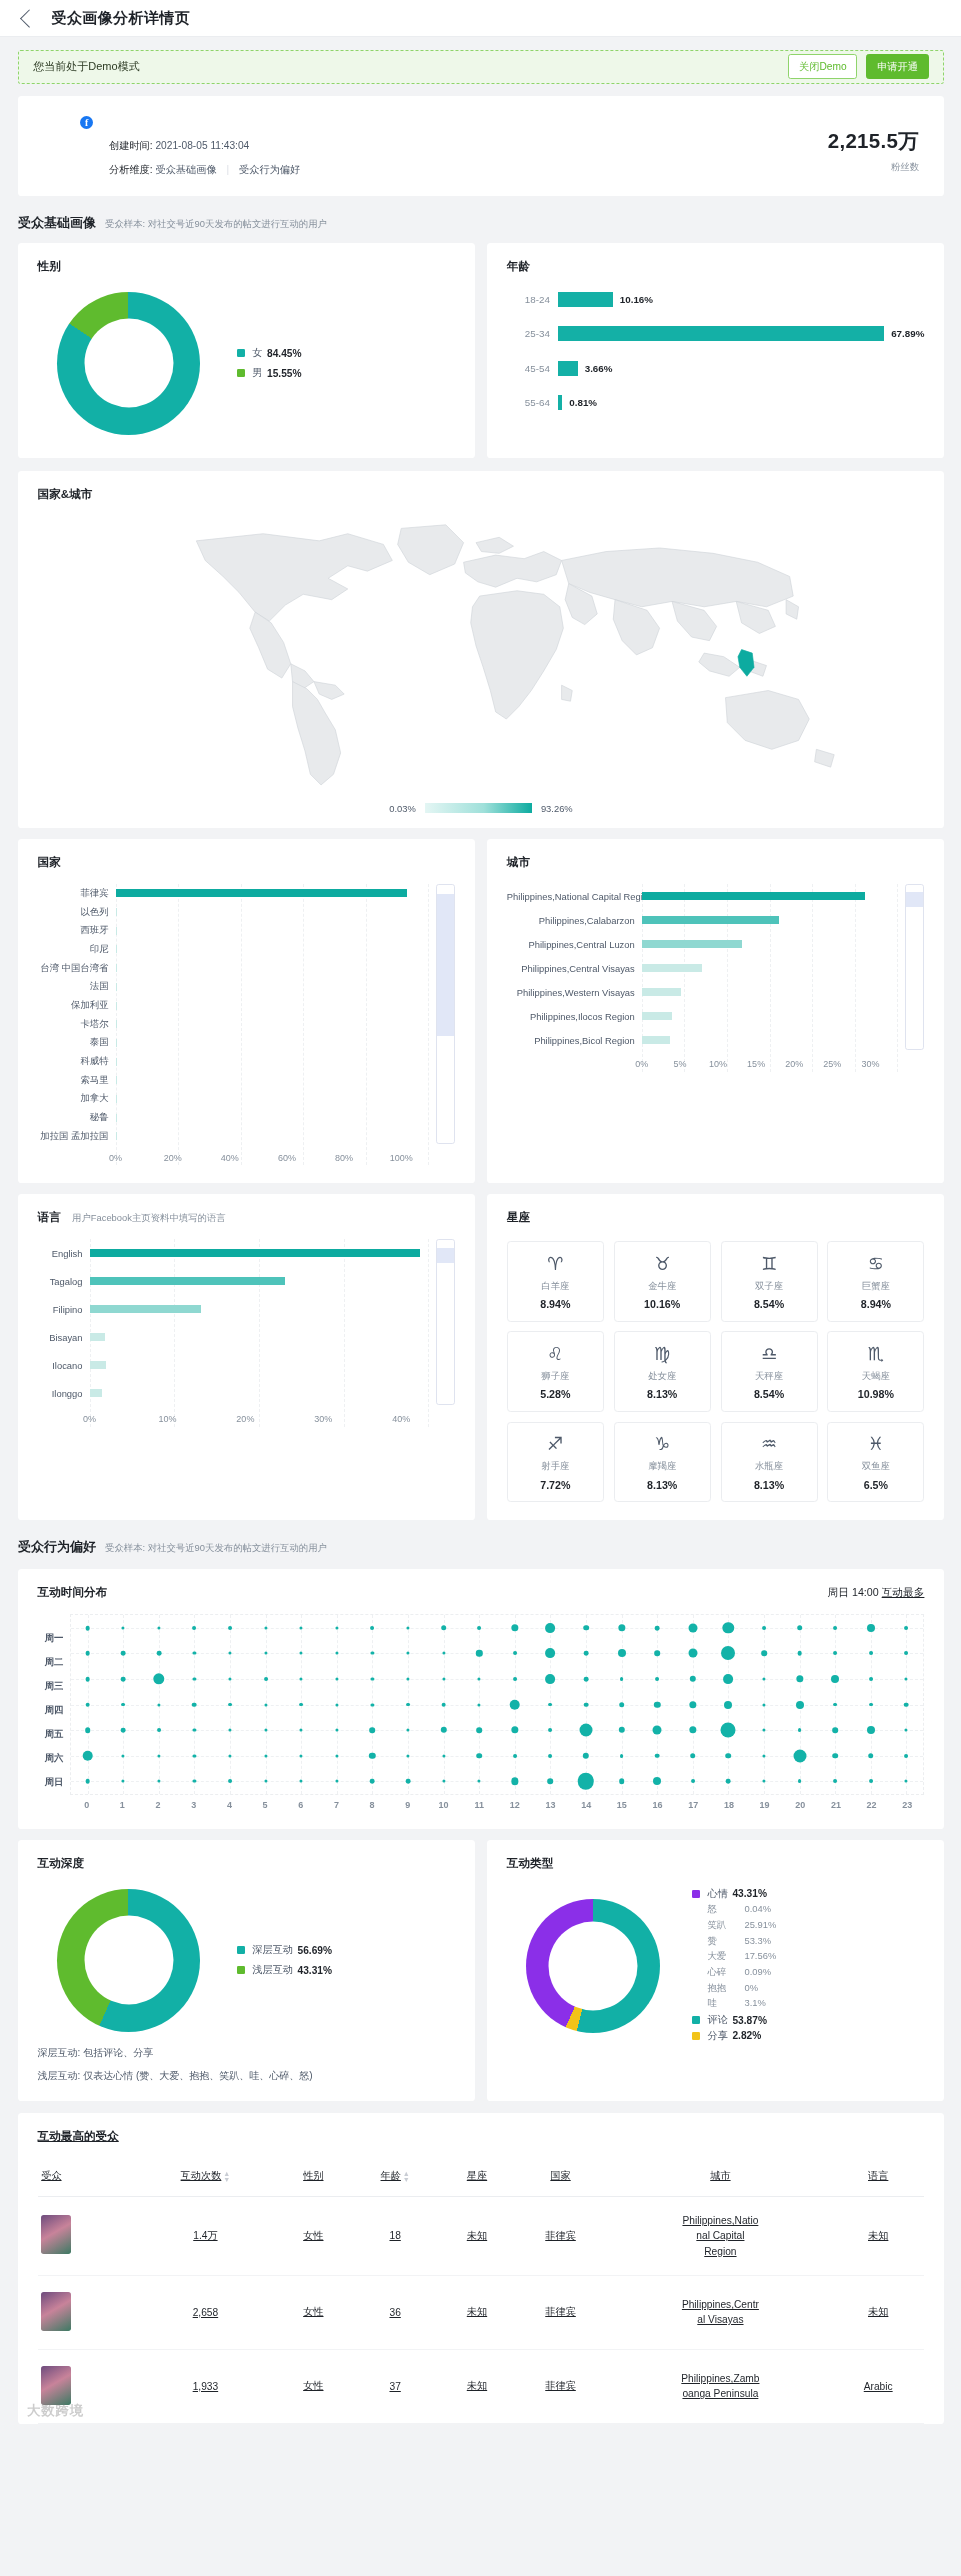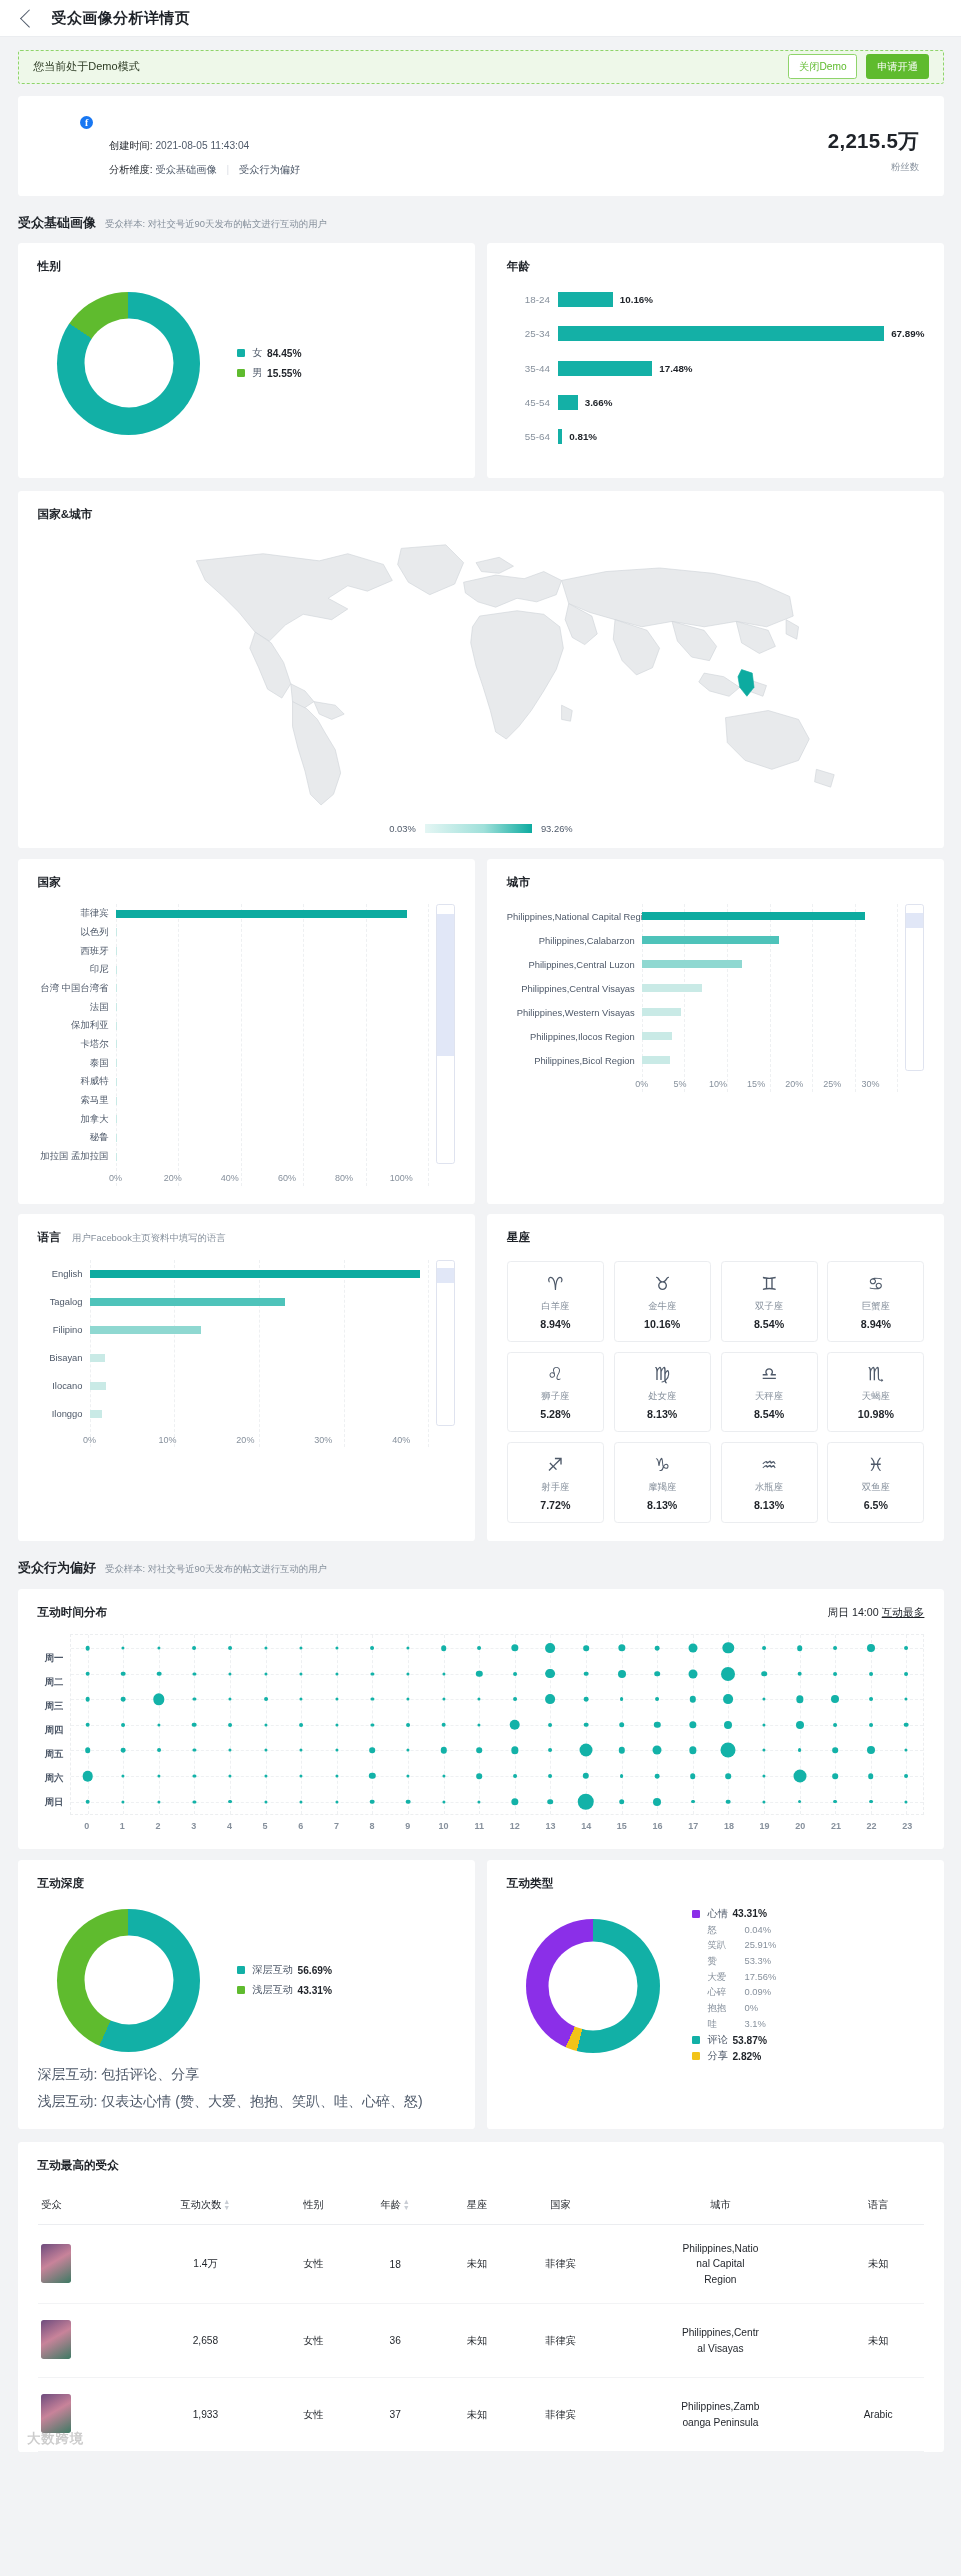--- a/index.html
+++ b/index.html
@@ -195,30 +195,30 @@
   .bubble-ylabels { width: 32px; flex: none; padding-top: 12.5px; }
   .bubble-ylabels div { height: 24px; font-size: 9.4px; color: #4e5969; display: flex; align-items: center; justify-content: flex-end; padding-right: 6.2px; }
   .bubble-plot { flex: 1; position: relative; border: 0.9px dashed #eceef0; border-top: 0.9px dashed #eceef0; height: 181px; }
   .bubble-plot .vgrid { position: absolute; top: 0; bottom: 0; border-left: 0.9px dashed #eef0f2; }
   .bubble-plot .hgrid { position: absolute; left: 0; right: 0; border-top: 0.9px dashed #eef0f2; }
   .bub { position: absolute; background: #13b2a8; border-radius: 50%; transform: translate(-50%,-50%); }
   .bubble-xaxis { display: flex; margin-left: 32px; position: relative; height: 14.3px; margin-top: 5.3px; }
   .bubble-xaxis span { position: absolute; transform: translateX(-50%); font-size: 9px; color: #86909c; }
 
   
-  .note { font-size: 14px; color: #4e5969; margin-top: 9px; }
+  .note { font-size: 10px; color: #4e5969; margin-top: 9px; }
 
   
   .itype-wrap { display: flex; align-items: center; padding: 16px 0 5.3px 0; }
   .itype-legend { margin-left: 32px; font-size: 9.8px; }
   .itype-sub { display: flex; color: #86909c; font-size: 9.4px; margin: 2.7px 0 2.7px 15px; }
   .itype-sub .n { width: 37px; }
 
   
-  .table-panel { padding: 16px 19.6px 0 19.6px; margin-bottom: 0; }
+  .table-panel { padding: 16px 19.6px 0 19.6px; margin-bottom: 0; text-decoration: underline; }
   table { width: 100%; border-collapse: collapse; margin-top: 16px; }
   thead th {
     font-size: 10.2px; font-weight: 400; color: #1f2329;
     text-align: center; padding: 9px 3.6px 12.5px 3.6px;
     border-bottom: 0.9px solid #ebedf0;
   }
   thead th:first-child { text-align: left; }
   tbody td {
     font-size: 10.2px; color: #1f2329; text-align: center;
     padding: 16px 3.6px; border-bottom: 0.9px solid #f2f3f5;
@@ -308,27 +308,20 @@
           <span class="age-track">
             <span class="age-bar" style="width:14.965385181911916%"></span>
             <span class="age-val">10.16%</span>
           </span>
         </div>
         <div class="age-row">
           <span class="age-lbl">25-34</span>
           <span class="age-track">
             <span class="age-bar" style="width:100%"></span>
             <span class="age-val">67.89%</span>
-          </span>
-        </div>
-        <div class="age-row">
-          <span class="age-lbl">35-44</span>
-          <span class="age-track">
-            <span class="age-bar" style="width:25.74753277360436%"></span>
-            <span class="age-val">17.48%</span>
           </span>
         </div>
         <div class="age-row">
           <span class="age-lbl">45-54</span>
           <span class="age-track">
             <span class="age-bar" style="width:5.391073795846222%"></span>
             <span class="age-val">3.66%</span>
           </span>
         </div>
         <div class="age-row">

